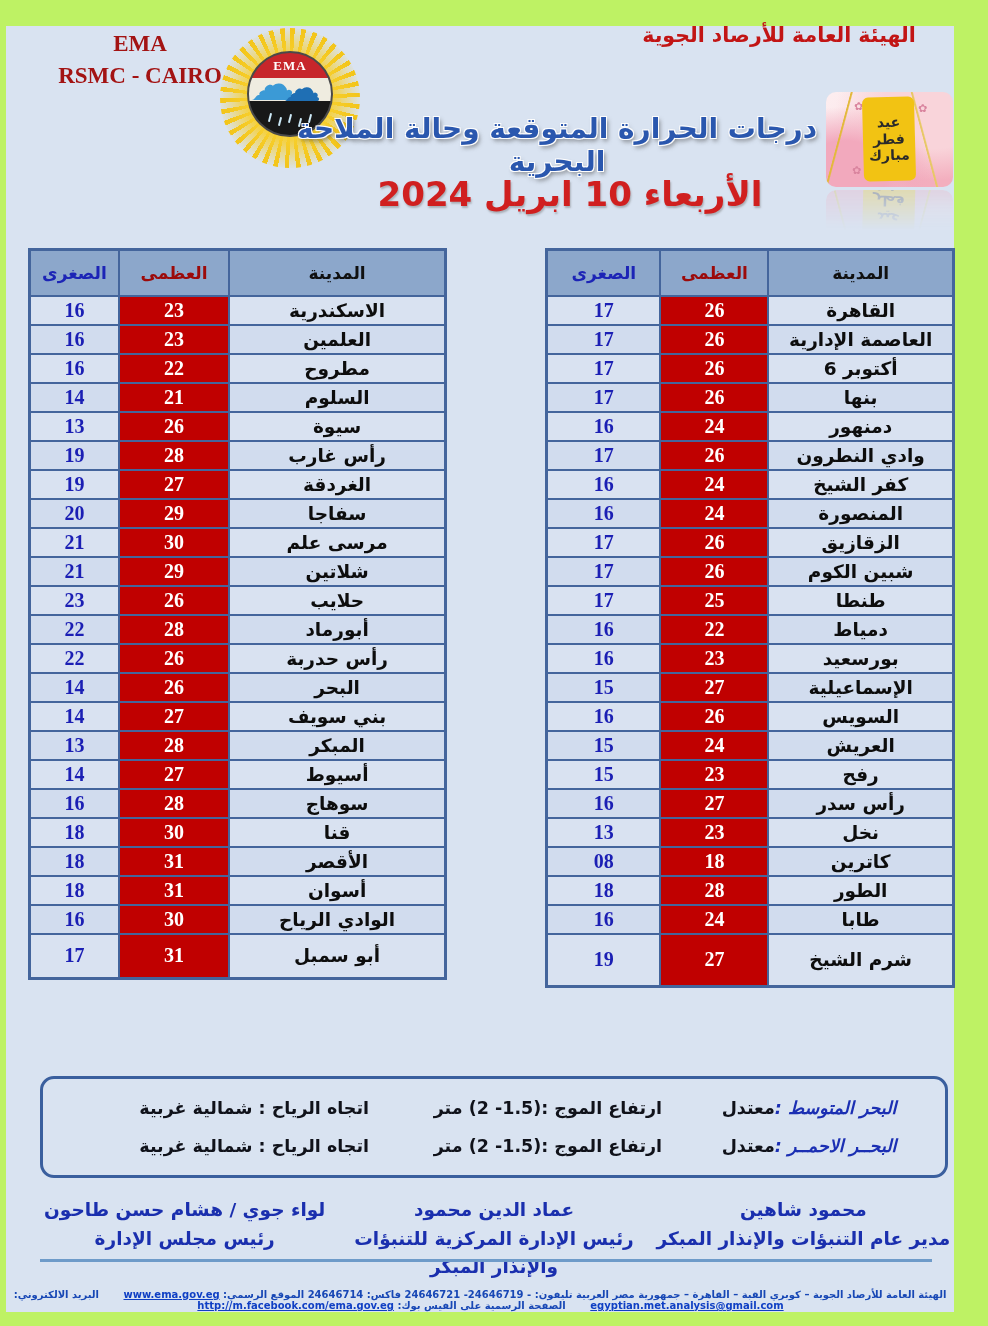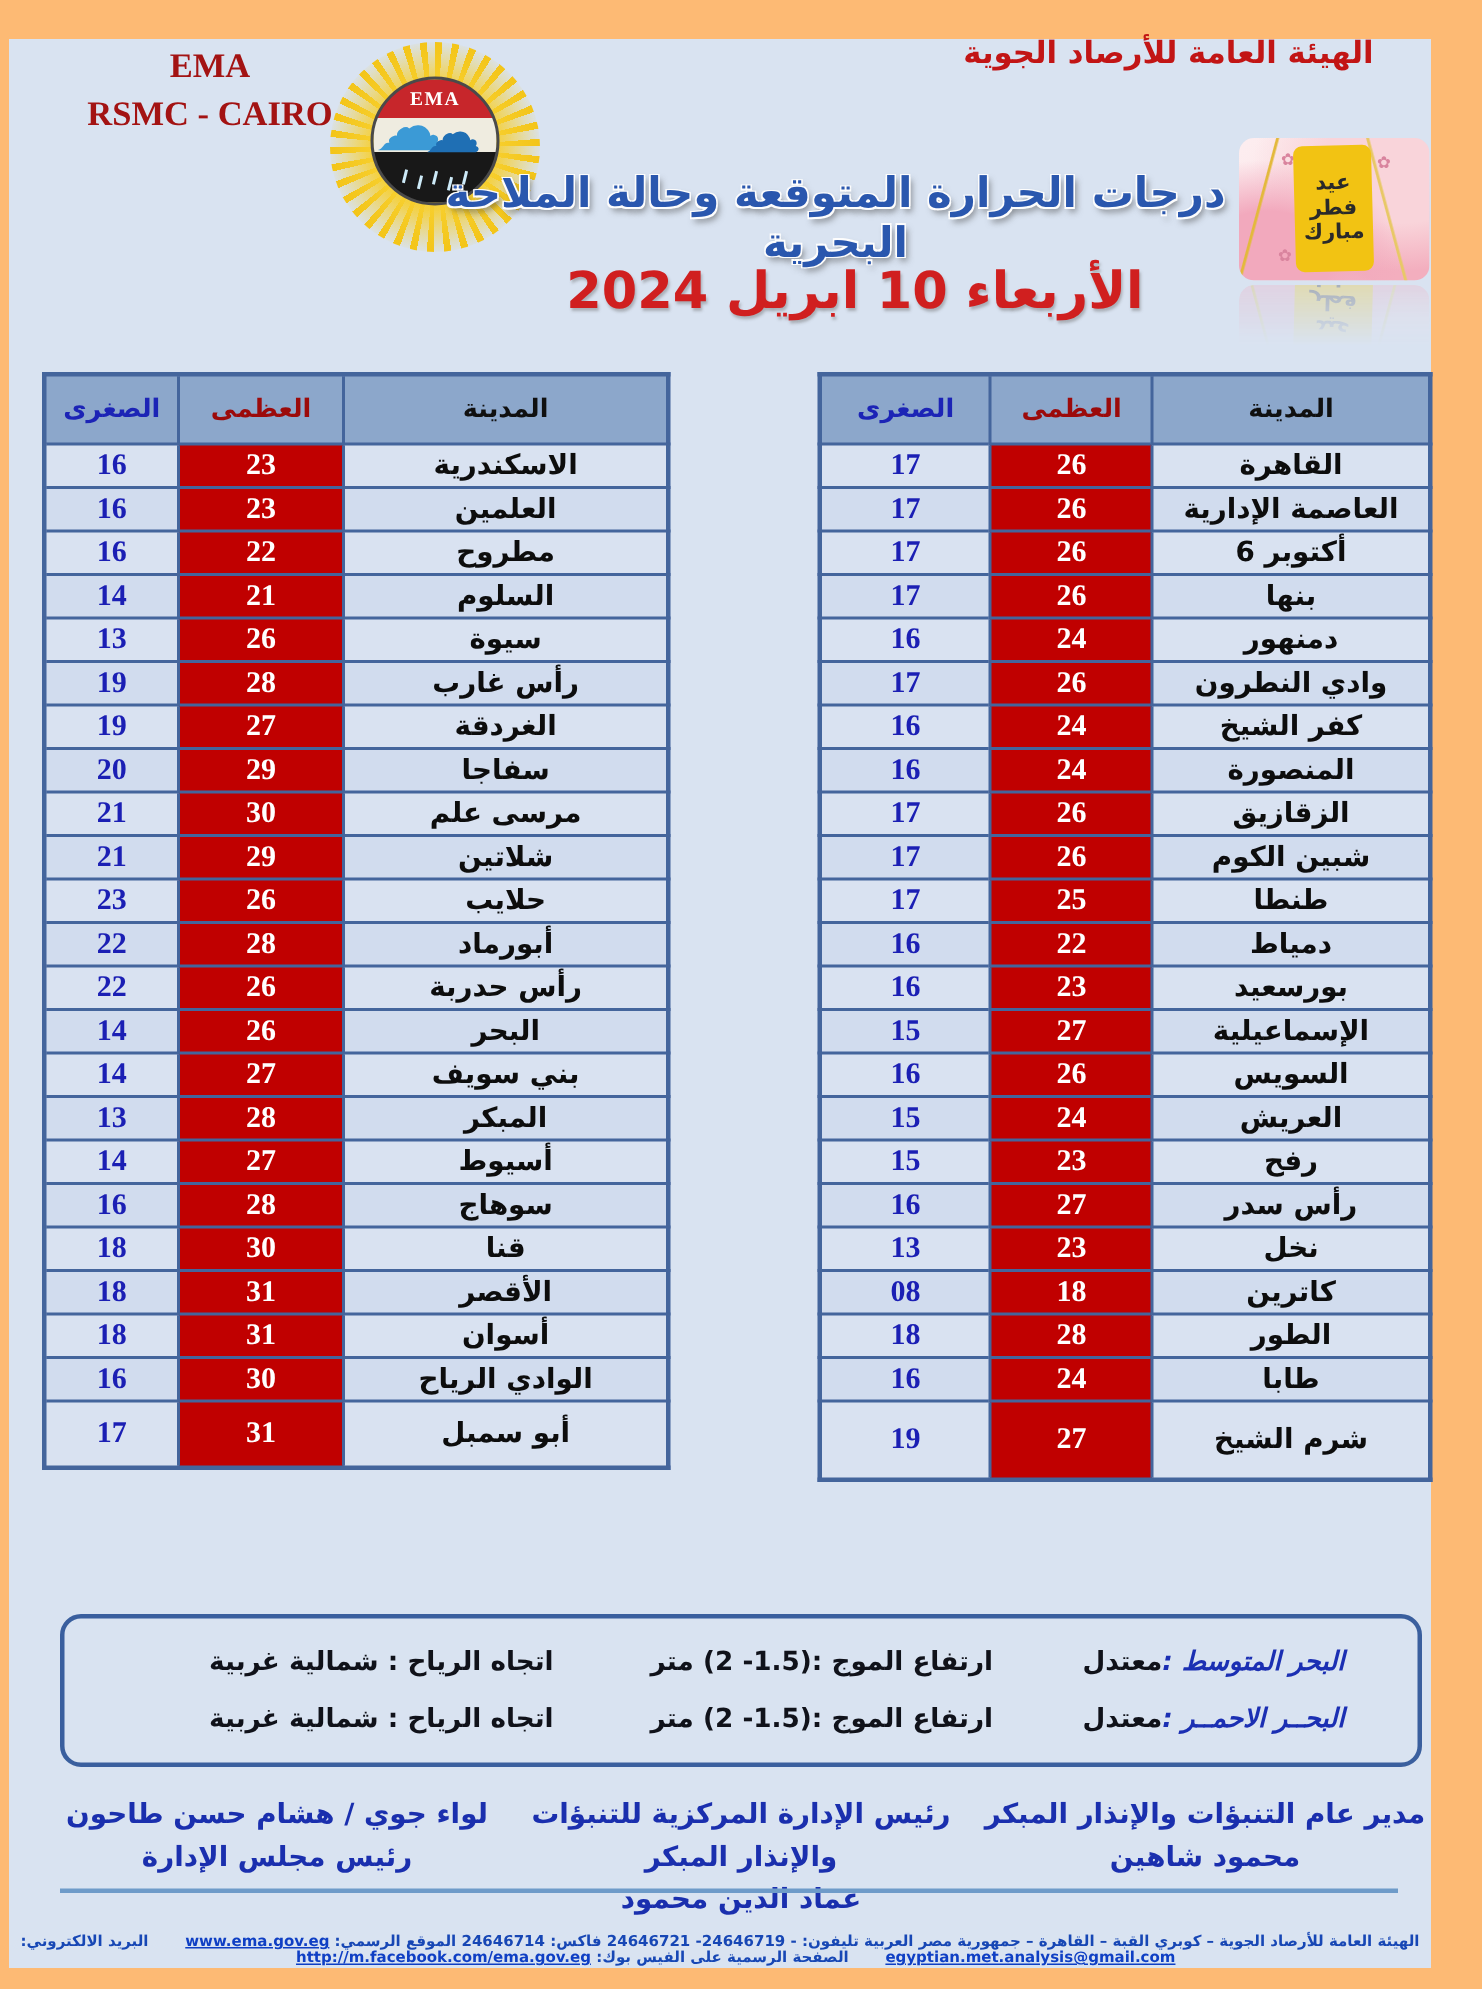--- a/index.html
+++ b/index.html
@@ -1,16 +1,16 @@
 <!DOCTYPE html>
 <html lang="ar"><head>
 <meta charset="utf-8">
 <style>
   html,body{margin:0;padding:0;background:#fff;}
-  .page{position:relative;width:988px;height:1326px;background:#fdba74;overflow:hidden;
+  .page{position:relative;width:988px;height:1326px;background:#bef264;overflow:hidden;
         font-family:"DejaVu Sans",sans-serif;}
   .panel{position:absolute;left:6px;top:26px;width:948px;height:1286px;background:#d9e3f1;}
 
   
   .org-en{position:absolute;left:50px;top:28px;width:180px;text-align:center;
           font-family:"Liberation Serif",serif;font-weight:bold;color:#a31313;
           font-size:23px;line-height:1.4;}
   .org-ar{position:absolute;left:600px;top:20px;width:358px;text-align:center;direction:rtl;
           color:#c21515;font-size:20.5px;font-weight:bold;line-height:1.5;}
 
@@ -418,26 +418,26 @@
       <span class="m-sea">البحــر الاحمــر :</span>
       <span class="m-state">معتدل</span>
       <span class="m-wave">ارتفاع الموج :(1.5- 2) متر</span>
       <span class="m-wind">اتجاه الرياح : شمالية غربية</span>
     </div>
     </div>
 
   <div class="sigs">
 
   <div class="sig">
+      <div>محمود شاهين</div>
       <div>مدير عام التنبؤات والإنذار المبكر</div>
-      <div>محمود شاهين</div>
     </div>
       <div class="sig">
+      <div>عماد الدين محمود</div>
       <div>رئيس الإدارة المركزية للتنبؤات والإنذار المبكر</div>
-      <div>عماد الدين محمود</div>
     </div>
       <div class="sig">
       <div>لواء جوي / هشام حسن طاحون</div>
       <div>رئيس مجلس الإدارة</div>
     </div>
     </div>
 
   <div class="rule"></div>
 
   <div class="contact">

